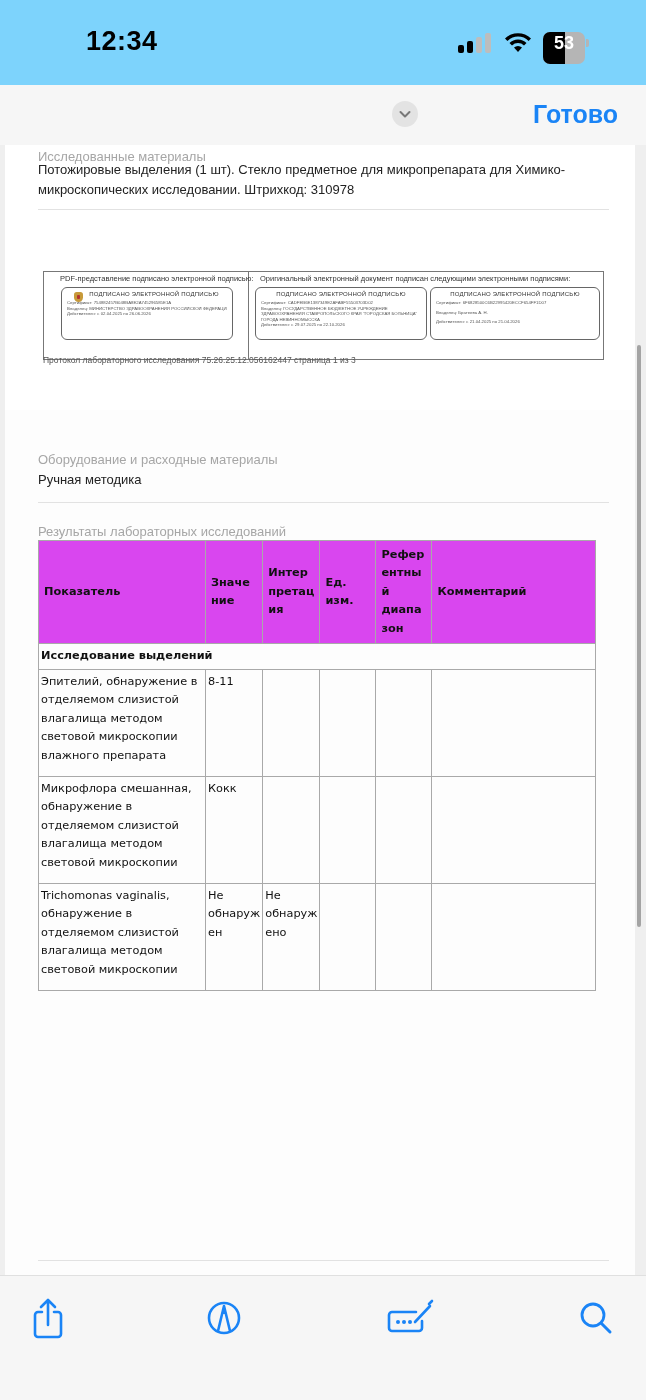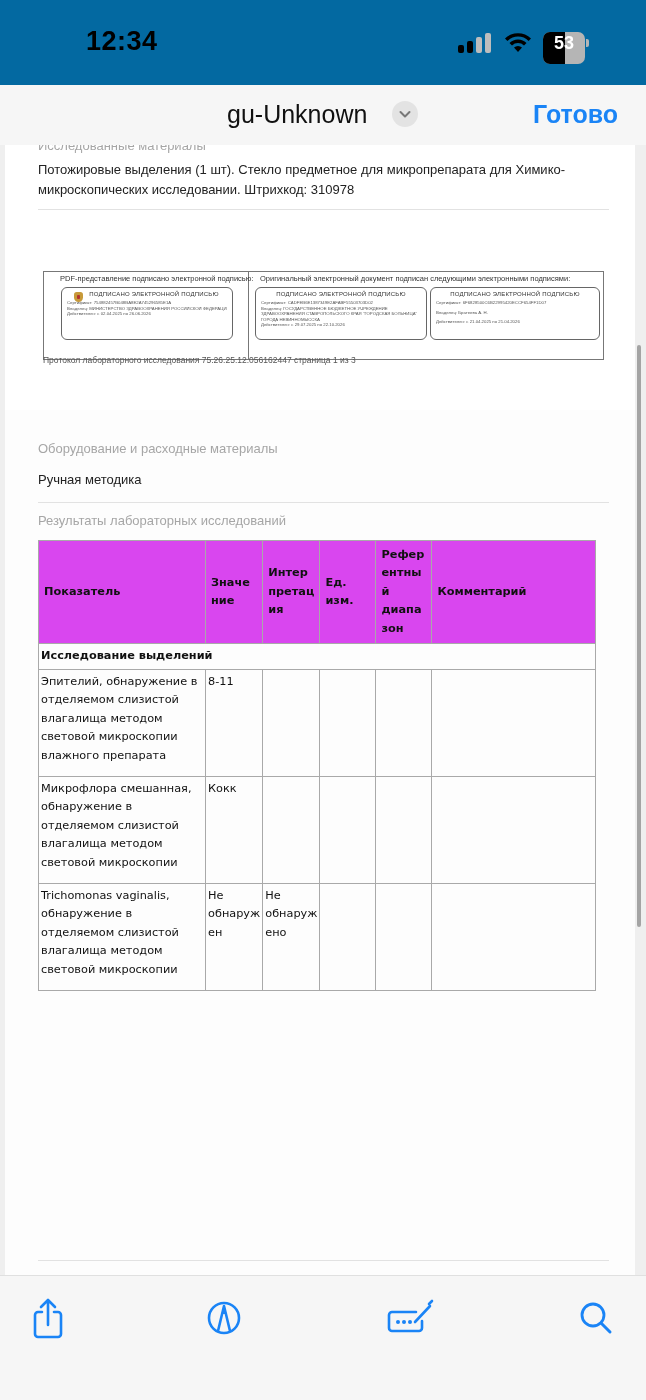--- a/index.html
+++ b/index.html
@@ -1,37 +1,37 @@
 <!DOCTYPE html>
 <html><head>
 <meta charset="utf-8">
 <style>
   * { box-sizing: border-box; margin: 0; padding: 0; }
   html, body { width: 646px; height: 1400px; overflow: hidden; background: #f6f6f6; font-family: "Liberation Sans", sans-serif; }
-  .status-bar { position: absolute; top: 0; left: 0; width: 646px; height: 85px; background: #0369a1; }
+  .status-bar { position: absolute; top: 0; left: 0; width: 646px; height: 85px; background: #7dd3fc; }
   .time { position: absolute; left: 86px; top: 26px; font-size: 27px; font-weight: bold; color: #000; letter-spacing: 0.5px; }
   .signal { position: absolute; left: 458px; top: 33px; width: 34px; height: 20px; }
   .signal span { position: absolute; bottom: 0; width: 6px; border-radius: 2px; }
   .wifi { position: absolute; left: 503px; top: 30px; width: 30px; height: 24px; }
   .battery { position: absolute; left: 543px; top: 32px; width: 42px; height: 32px; border-radius: 7px; background: #b5b5b5; overflow: hidden; }
   .battery .fill { position: absolute; left: 0; top: 0; bottom: 0; width: 22px; background: #000; }
   .battery .pct { position: absolute; left: 0; right: 0; top: 0; text-align: center; font-size: 18px; font-weight: bold; line-height: 22px; color: #fff; }
   .battery-tip { position: absolute; left: 586px; top: 39px; width: 3px; height: 8px; border-radius: 0 2px 2px 0; background: #b5b5b5; }
 
   .nav-bar { position: absolute; top: 85px; left: 0; width: 646px; height: 60px; background: #f6f6f6; }
   .nav-title { position: absolute; left: 227px; top: 15px; font-size: 25px; color: #111; }
   .nav-chevron { position: absolute; left: 392px; top: 16px; width: 26px; height: 26px; border-radius: 50%; background: #e3e3e3; }
   .nav-done { position: absolute; left: 533px; top: 15px; font-size: 25px; font-weight: bold; color: #1a84f6; }
 
   .doc-area { position: absolute; top: 145px; left: 0; width: 646px; height: 1130px; background: #efefef; overflow: hidden; }
   .page { position: absolute; left: 5px; width: 630px; background: #fff; }
   .page1 { top: -20px; height: 420px; }
   .page2 { top: 265px; height: 900px; background: #fdfdfd; }
 
-  .section-label { position: absolute; left: 33px; font-size: 13px; color: #a6a6a6; }
+  .section-label { position: absolute; left: 33px; font-size: 13px; color: #a6a6a6; margin-top: 11px; }
   .section-text { position: absolute; left: 33px; font-size: 13px; color: #222; line-height: 20px; }
   .divider { position: absolute; left: 33px; width: 571px; height: 1px; background: #e2e2e2; }
 
   .sig-block { position: absolute; left: 38px; width: 561px; height: 89px; border: 1px solid #777; background: #fff; }
   .sig-split { position: absolute; left: 204px; top: 0; bottom: 0; width: 1px; background: #777; }
   .sig-heading { position: absolute; top: 2px; font-size: 7.5px; color: #333; white-space: nowrap; }
   .sig-card { position: absolute; top: 15px; height: 53px; border: 1px solid #666; border-radius: 6px; padding: 3px 5px; }
   .sig-card .title { font-size: 6px; color: #333; text-align: center; margin-bottom: 3px; letter-spacing: 0.2px; }
   .sig-card .line { font-size: 4.3px; color: #555; line-height: 5.6px; white-space: nowrap; overflow: hidden; }
   .emblem { position: absolute; left: 12px; top: 4px; width: 9px; height: 10px; border-radius: 3px 3px 5px 5px; background: #c79a3a; }
@@ -66,21 +66,20 @@
     <path d="M2 8.5 A18.5 18.5 0 0 1 28 8.5 L25.6 11 A15 15 0 0 0 4.4 11 Z" fill="#000"></path>
   </svg>
   <div class="battery">
     <div class="fill"></div>
     <div class="pct">53</div>
   </div>
   <div class="battery-tip"></div>
 </div>
 
 <div class="nav-bar">
-  <div class="nav-title">gu-Unknown</div>
   <div class="nav-chevron">
     <svg width="26" height="26" viewBox="0 0 26 26">
         <path d="M8.5 11 L13 15.5 L17.5 11" stroke="#777" stroke-width="2" fill="none" stroke-linecap="round" stroke-linejoin="round"></path>
       </svg>
   </div>
   <div class="nav-done">Готово</div>
 </div>
 
 <div class="doc-area">
 

